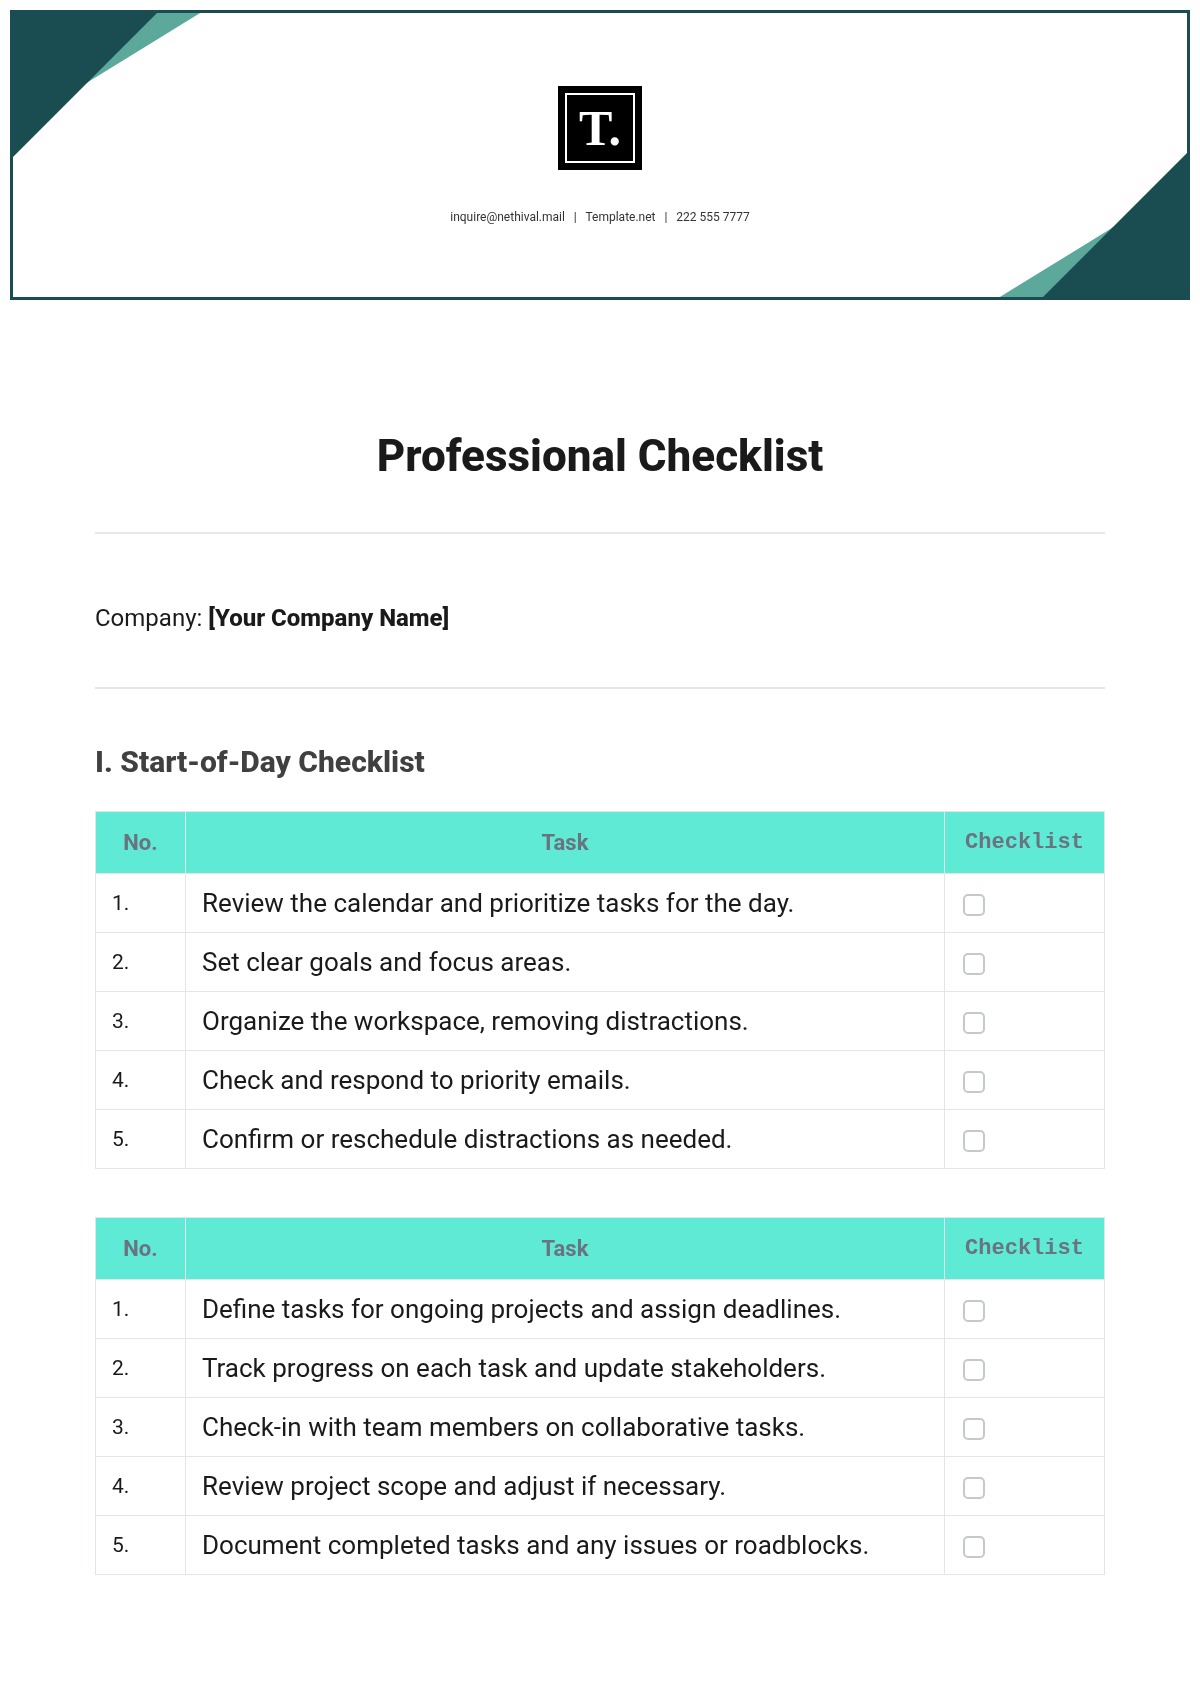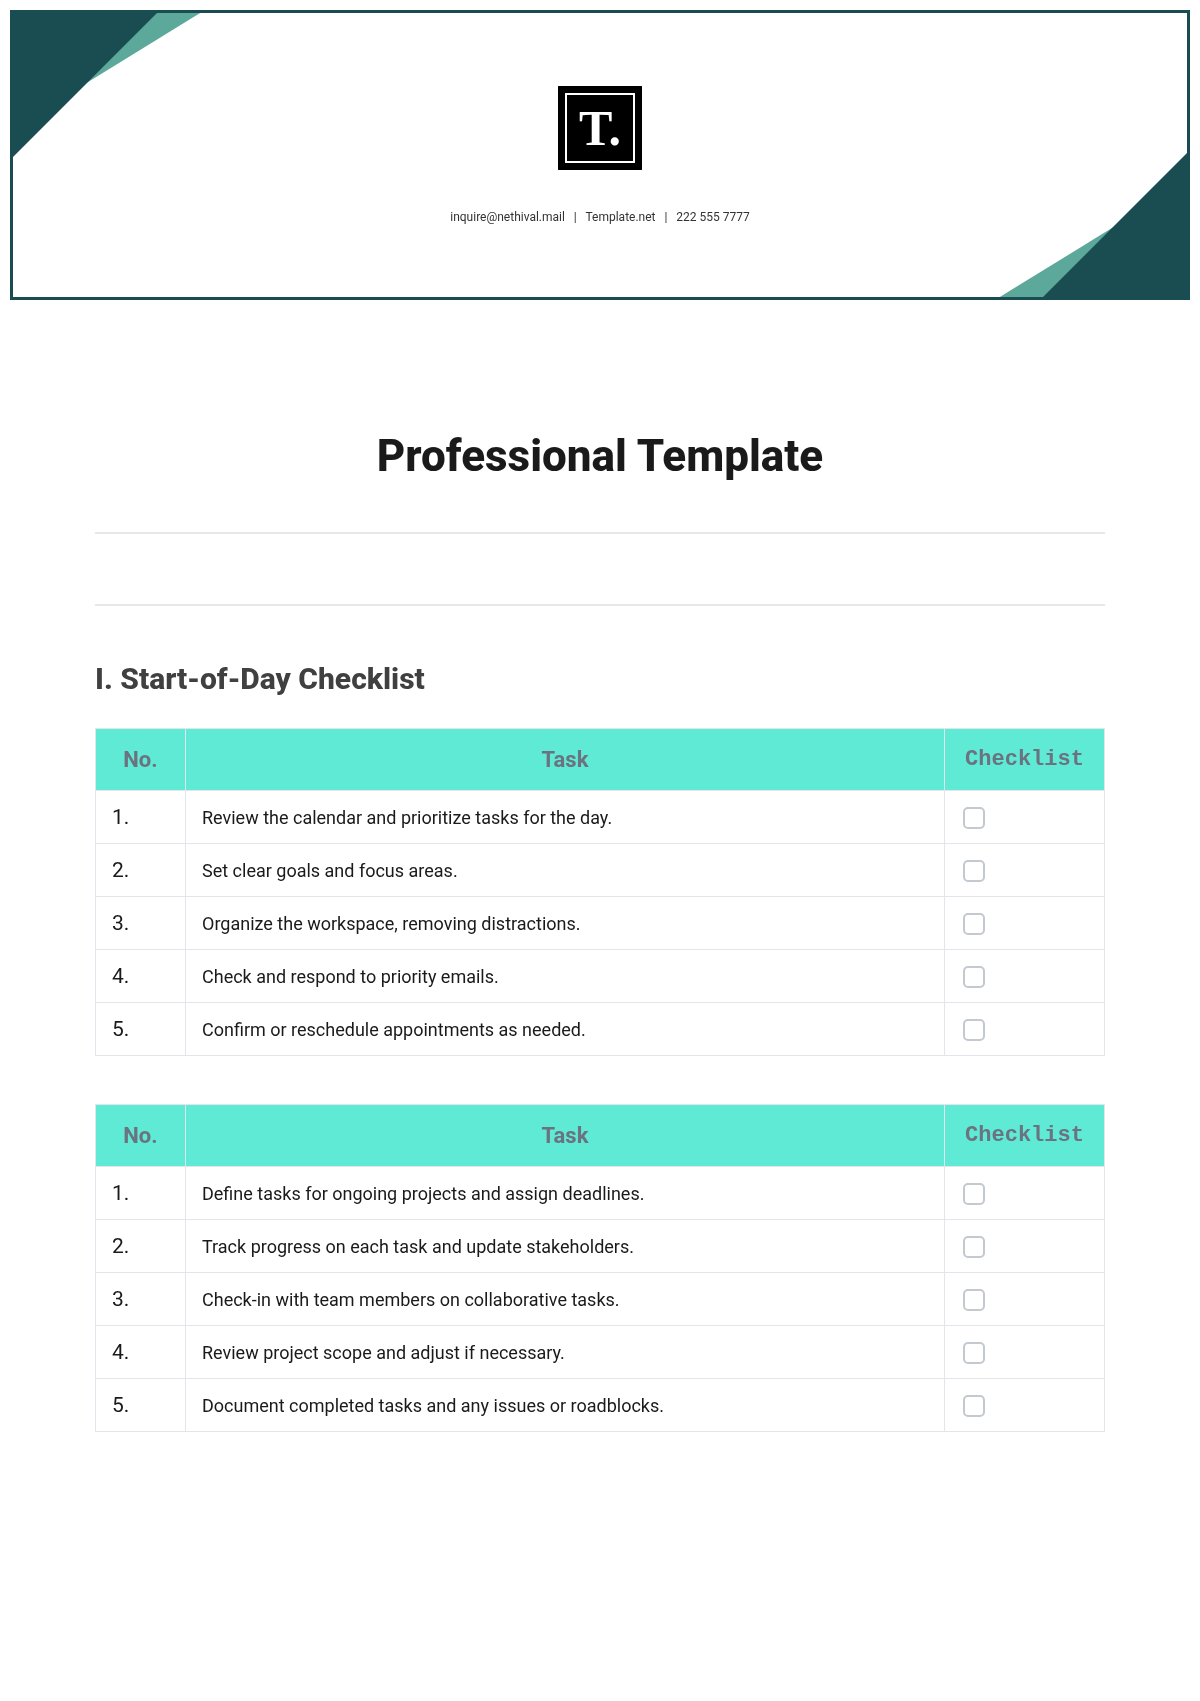--- a/index.html
+++ b/index.html
@@ -157,21 +157,21 @@
     th.col-task {
       text-align: center;
     }
     th.col-check {
       width: 160px;
       font-family: Liberation Mono, monospace;
     }
     td {
       padding: 14px 16px;
       border: 1px solid #e2e5ea;
-      font-size: 18px;
+      font-size: 26px;
       color: #1a1a1a;
       vertical-align: middle;
     }
     td.cell-no {
       font-size: 21px;
     }
     td.cell-check {
       text-align: left;
       padding-left: 18px;
     }
@@ -199,23 +199,26 @@
   <div class="header-info">
     <span>inquire@nethival.mail</span>
     <span>&nbsp;&nbsp;|&nbsp;&nbsp;</span>
     <span>Template.net</span>
     <span>&nbsp;&nbsp;|&nbsp;&nbsp;</span>
     <span>222 555 7777</span>
   </div>
 </div>
 
 <div class="content">
-  <h1 class="title">Professional Template</h1>
+  <h1 class="title">Professional Checklist</h1>
   <hr class="divider">
 
+  <div class="meta-row">
+    <span class="meta-label">Company: </span><span class="meta-value">[Your Company Name]</span>
+  </div>
 
   <hr class="divider-2">
 
   <div id="sections-container">
       <h2 class="section-heading">I. Start-of-Day Checklist</h2>
       <table>
         <thead>
           <tr>
             <th class="col-no">No.</th>
             <th class="col-task">Task</th>
@@ -238,21 +241,21 @@
             <td>Organize the workspace, removing distractions.</td>
             <td class="cell-check"><span class="checkbox"></span></td>
           </tr>
           <tr>
             <td class="cell-no">4.</td>
             <td>Check and respond to priority emails.</td>
             <td class="cell-check"><span class="checkbox"></span></td>
           </tr>
           <tr>
             <td class="cell-no">5.</td>
-            <td>Confirm or reschedule appointments as needed.</td>
+            <td>Confirm or reschedule distractions as needed.</td>
             <td class="cell-check"><span class="checkbox"></span></td>
           </tr>
         </tbody>
       </table>
       <table>
         <thead>
           <tr>
             <th class="col-no">No.</th>
             <th class="col-task">Task</th>
             <th class="col-check">Checklist</th>

